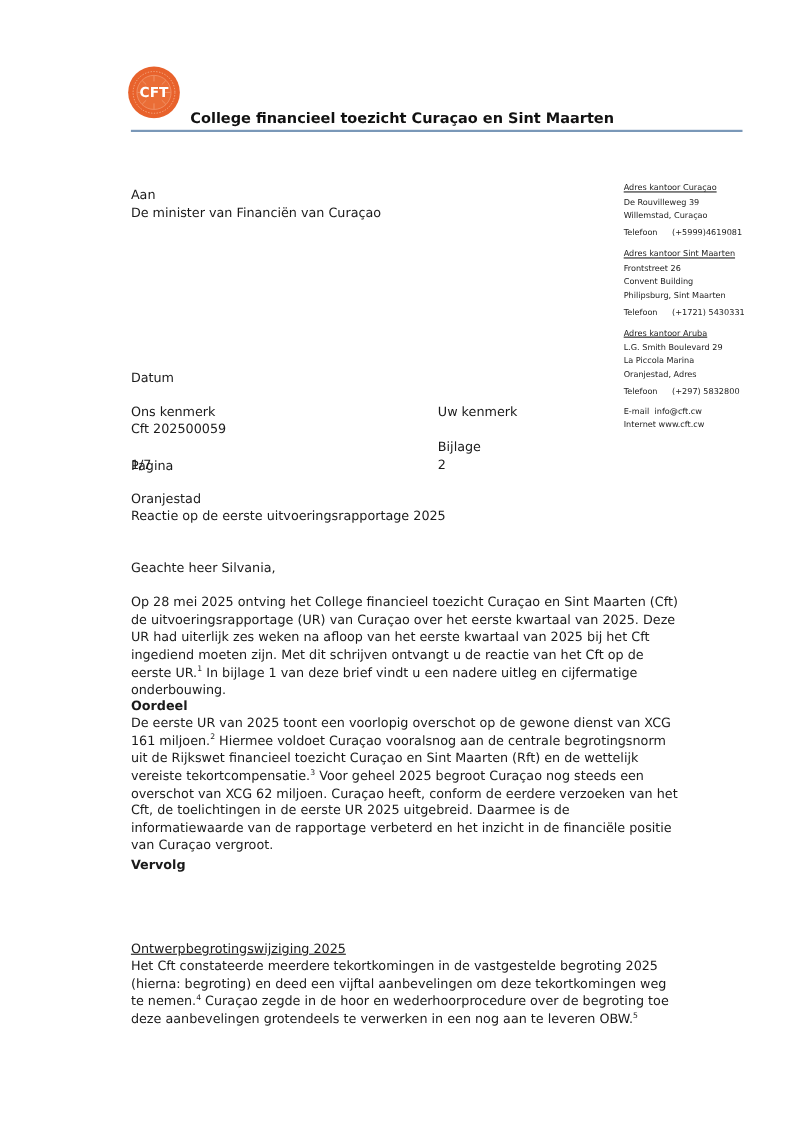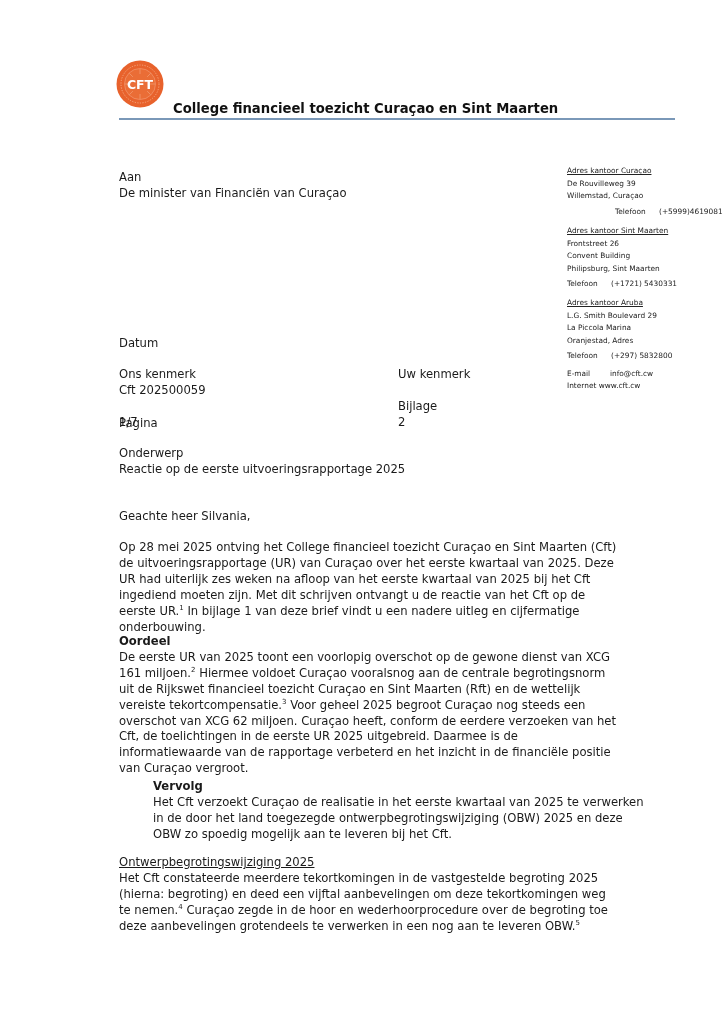--- a/index.html
+++ b/index.html
@@ -20,21 +20,21 @@
       background: #7a98b8;
     }
     .body-text { font-size: 11.6px; line-height: 15.8px; }
     .abs { position: absolute; white-space: nowrap; }
     .side {
       position: absolute; left: 567px; font-size: 7.4px; line-height: 12.6px;
       color: #222; white-space: nowrap;
     }
     .side .ul { text-decoration: underline; }
     .side .tel-label { display: inline-block; width: 44px; }
-    .side .email-label { display: inline-block; width: 43px; }
+    .side .email-label { display: inline-block; width: 28px; }
     .para {
       position: absolute; left: 119px; width: 500px;
       font-size: 11.6px; line-height: 15.9px; color: #1a1a1a;
     }
     .para p { margin: 0; }
     .sect-h { font-weight: bold; }
     .sub-h { text-decoration: underline; }
     sup { font-size: 7px; line-height: 0; vertical-align: super; }
   </style>
 </head>
@@ -59,21 +59,21 @@
 <div class="org-title">College financieel toezicht Curaçao en Sint Maarten</div>
 <div class="header-rule"></div>
 
 <div class="abs body-text" style="left:119px; top:170px;">Aan</div>
 <div class="abs body-text" style="left:119px; top:186px;">De minister van Financiën van Curaçao</div>
 
 <div class="side" style="top:165px;">
   <div class="ul">Adres kantoor Curaçao</div>
   <div>De Rouvilleweg 39</div>
   <div>Willemstad, Curaçao</div>
-  <div style="margin-top:3px;margin-left:48px;">
+  <div style="margin-top:3px;">
     <span class="tel-label">Telefoon</span><span>(+5999)4619081</span>
   </div>
 </div>
 
 <div class="side" style="top:225px;">
   <div class="ul">Adres kantoor Sint Maarten</div>
   <div>Frontstreet 26</div>
   <div>Convent Building</div>
   <div>Philipsburg, Sint Maarten</div>
   <div style="margin-top:3px;">
@@ -106,39 +106,38 @@
 <div class="abs body-text" style="left:119px; top:367px;">Ons kenmerk</div>
 <div class="abs body-text" style="left:119px; top:383px;">Cft 202500059</div>
 <div class="abs body-text" style="left:398px; top:367px;">Uw kenmerk</div>
 <div class="abs body-text" style="left:398px; top:383px;"></div>
 
 <div class="abs body-text" style="left:119px; top:399px;margin-top:17px;">Pagina</div>
 <div class="abs body-text" style="left:119px; top:415px;">1/7</div>
 <div class="abs body-text" style="left:398px; top:399px;">Bijlage</div>
 <div class="abs body-text" style="left:398px; top:415px;">2</div>
 
-<div class="abs body-text" style="left:119px; top:446px;">Onderwerp</div>
+<div class="abs body-text" style="left:119px; top:446px;">Oranjestad</div>
 <div class="abs body-text" style="left:119px; top:462px;">Reactie op de eerste uitvoeringsrapportage 2025</div>
 
 <div class="abs body-text" style="left:119px; top:509px;">Geachte heer Silvania,</div>
 
 <div class="para" style="top:540px;">
   <p><span>Op 28 mei 2025 ontving het College financieel toezicht Curaçao en Sint Maarten (Cft) de uitvoeringsrapportage (UR) van Curaçao over het eerste kwartaal van 2025. Deze UR had uiterlijk zes weken na afloop van het eerste kwartaal van 2025 bij het Cft ingediend moeten zijn. Met dit schrijven ontvangt u de reactie van het Cft op de eerste UR.</span><sup>1</sup><span> In bijlage 1 van deze brief vindt u een nadere uitleg en cijfermatige onderbouwing.</span></p>
 </div>
 
 <div class="para" style="top:634px;">
   <p class="sect-h">Oordeel</p>
   <p>
     <span>De eerste UR van 2025 toont een voorlopig overschot op de gewone dienst van XCG 161 miljoen.</span><sup>2</sup><span> Hiermee voldoet Curaçao vooralsnog aan de centrale begrotingsnorm uit de Rijkswet financieel toezicht Curaçao en Sint Maarten (Rft) en de wettelijk vereiste tekortcompensatie.</span><sup>3</sup><span> Voor geheel 2025 begroot Curaçao nog steeds een overschot van XCG 62 miljoen. Curaçao heeft, conform de eerdere verzoeken van het Cft, de toelichtingen in de eerste UR 2025 uitgebreid. Daarmee is de informatiewaarde van de rapportage verbeterd en het inzicht in de financiële positie van Curaçao vergroot.</span>
   </p>
 </div>
 
-<div class="para" style="top:779px;margin-left:34px;">
+<div class="para" style="top:779px;">
   <p class="sect-h">Vervolg</p>
-  <p><span>Het Cft verzoekt Curaçao de realisatie in het eerste kwartaal van 2025 te verwerken in de door het land toegezegde ontwerpbegrotingswijziging (OBW) 2025 en deze OBW zo spoedig mogelijk aan te leveren bij het Cft.</span></p>
 </div>
 
 <div class="para" style="top:855px;">
   <p class="sub-h">Ontwerpbegrotingswijziging 2025</p>
   <p>
     <span>Het Cft constateerde meerdere tekortkomingen in de vastgestelde begroting 2025 (hierna: begroting) en deed een vijftal aanbevelingen om deze tekortkomingen weg te nemen.</span><sup>4</sup><span> Curaçao zegde in de hoor en wederhoorprocedure over de begroting toe deze aanbevelingen grotendeels te verwerken in een nog aan te leveren OBW.</span><sup>5</sup>
   </p>
 </div>
 
 </body></html>

